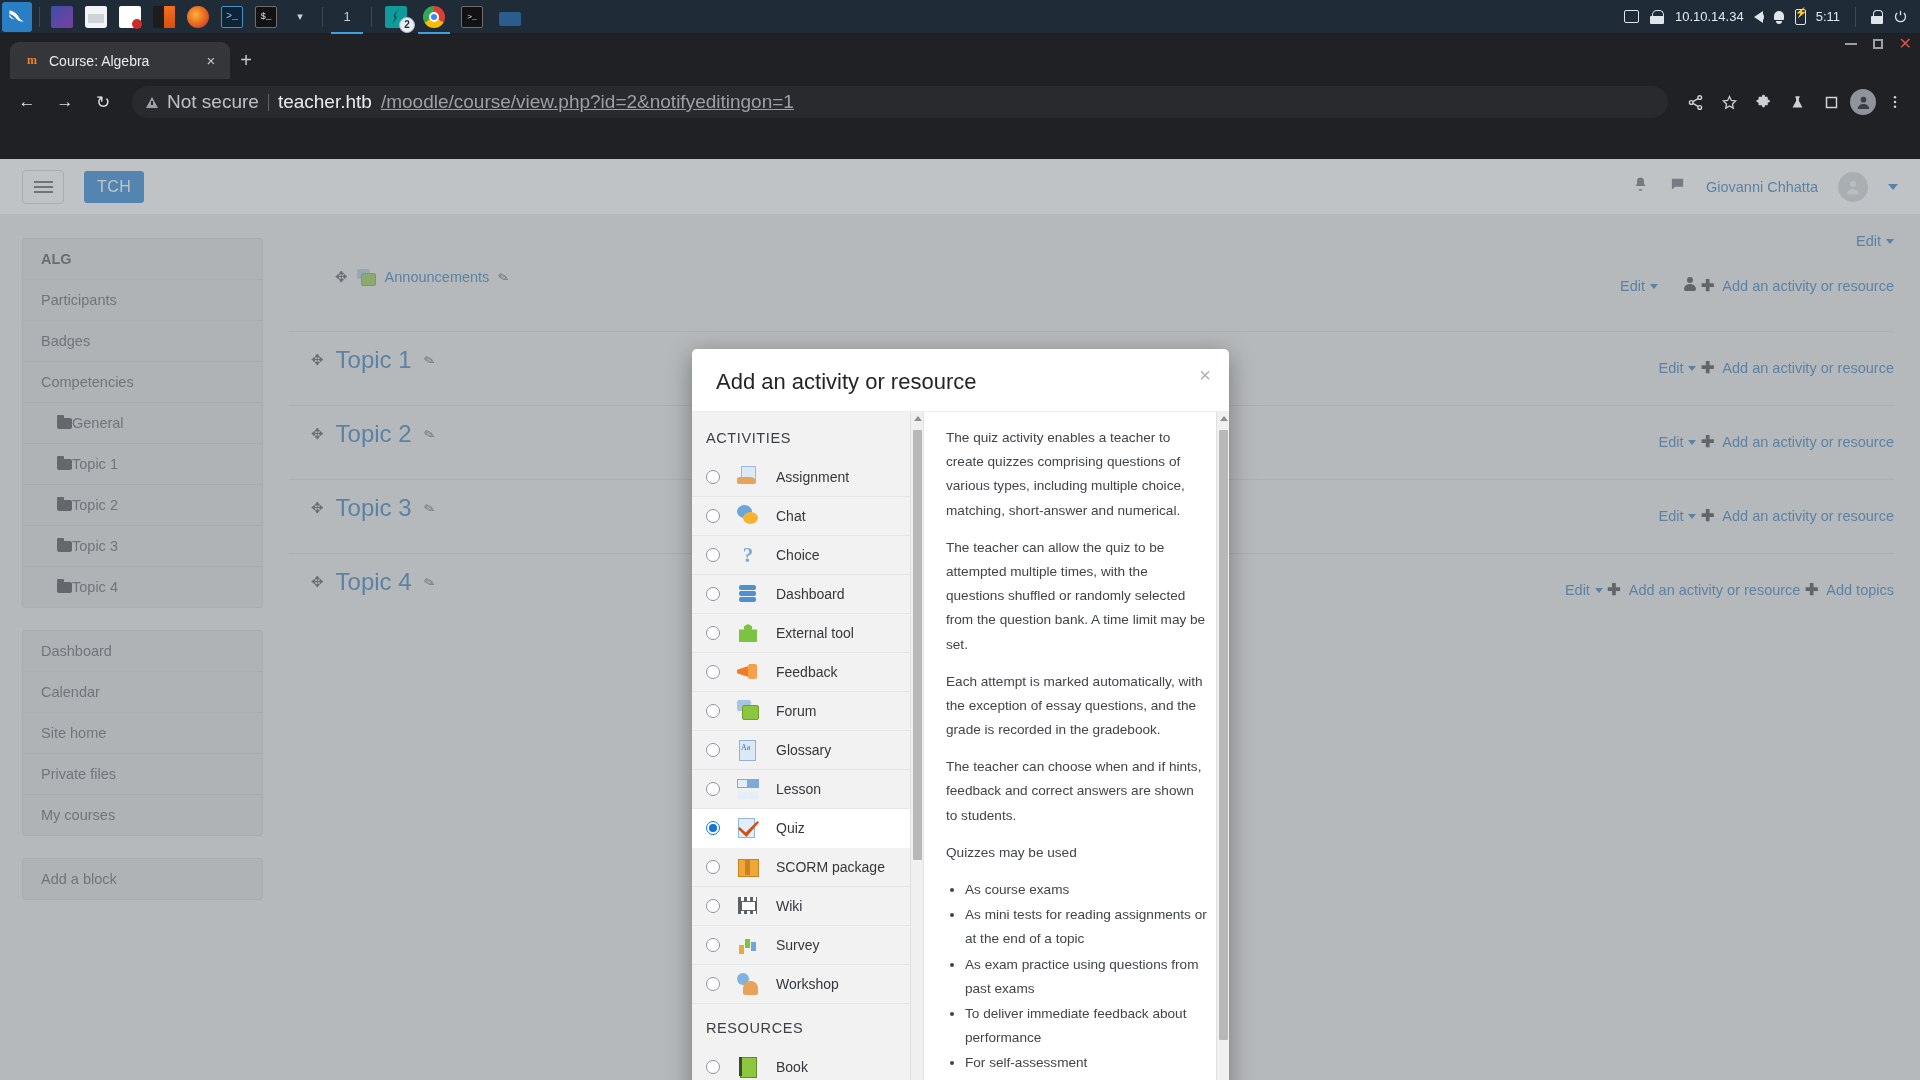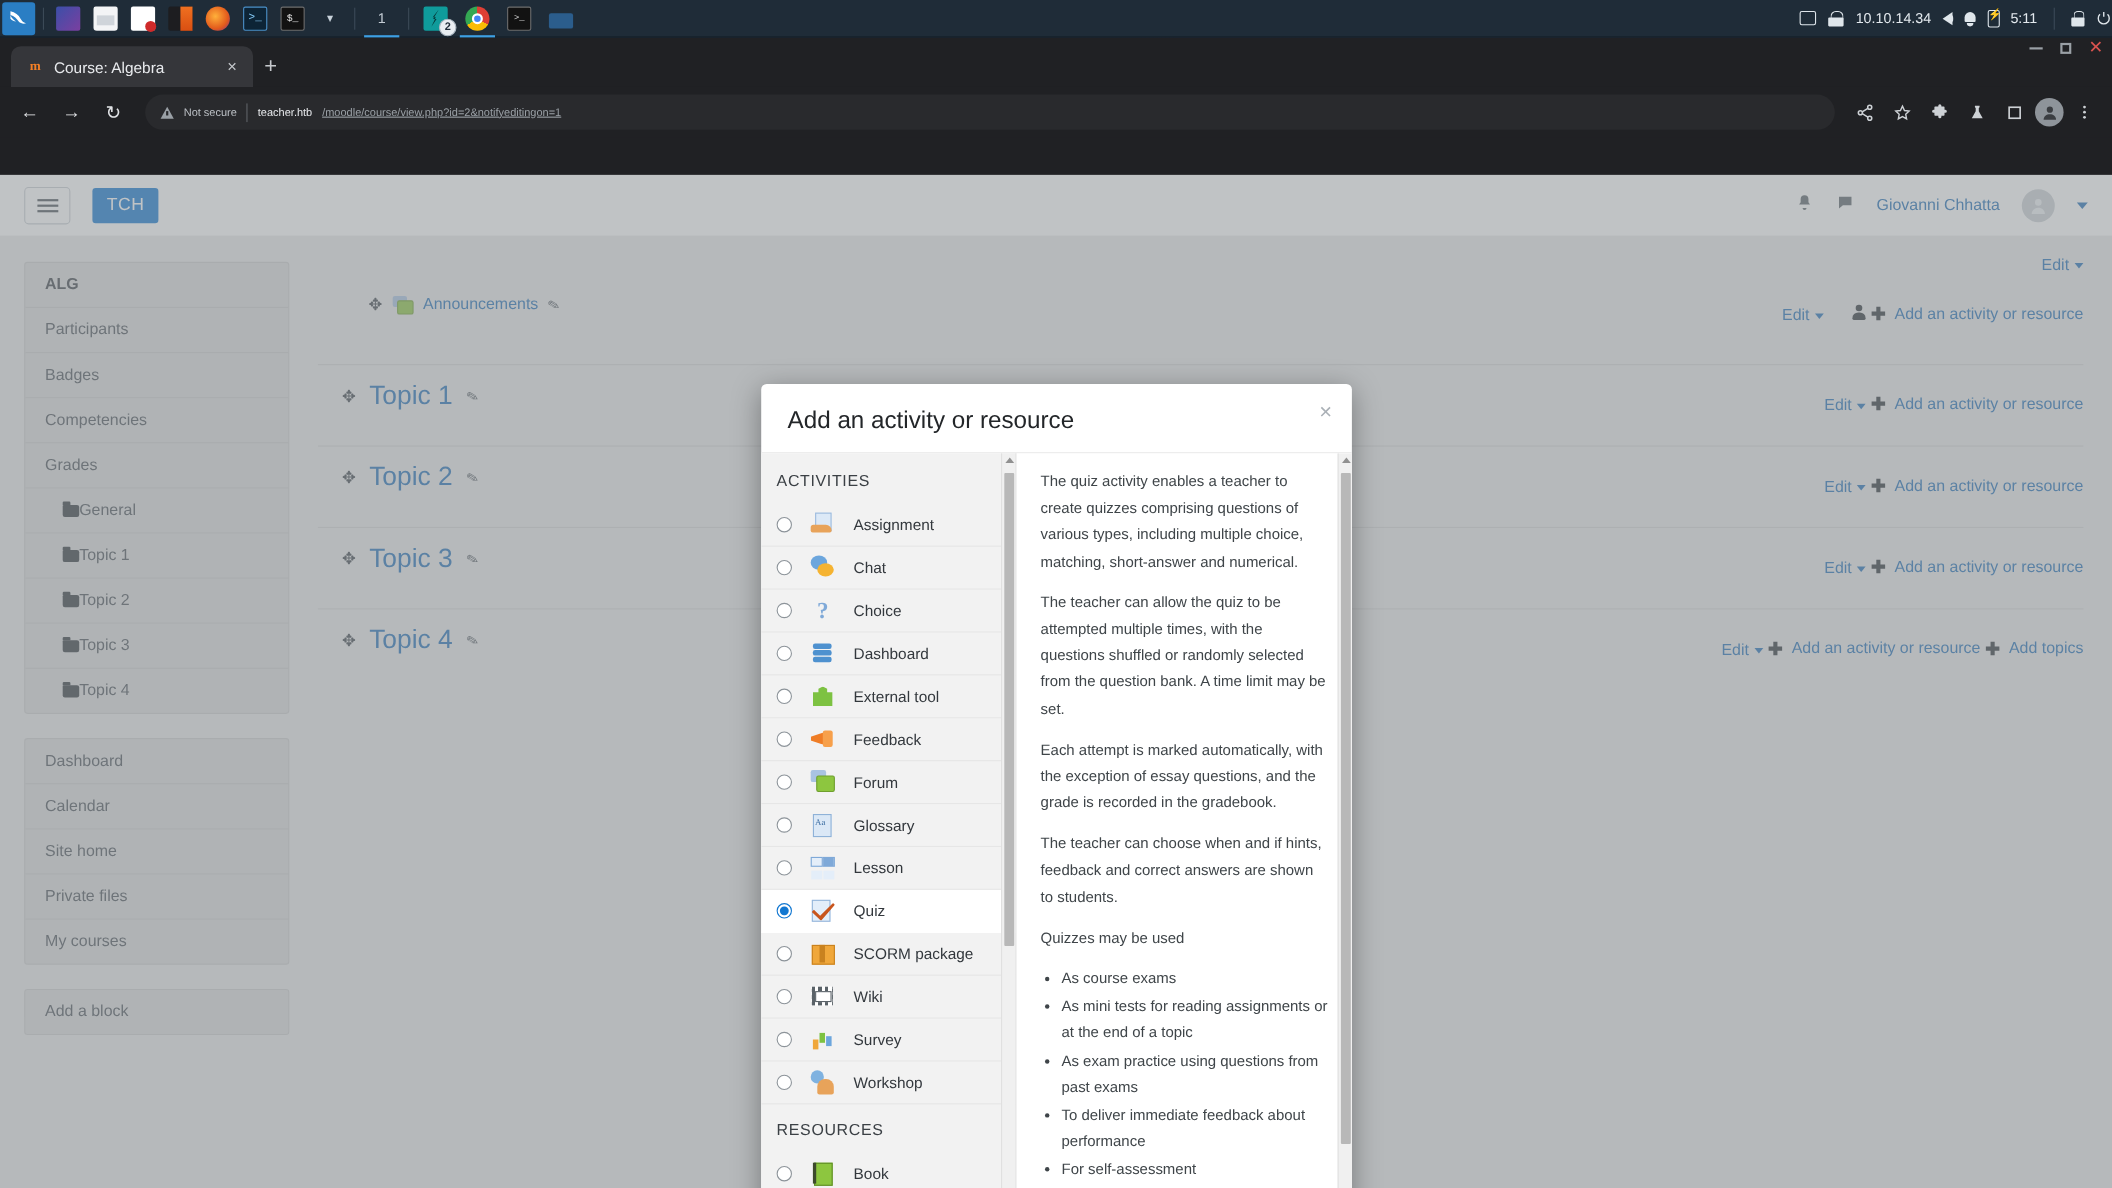--- a/index.html
+++ b/index.html
@@ -39,21 +39,21 @@
   .ic-teal { background:#0f9b9b; }
   .ic-teal:after{content:"";position:absolute;left:7px;top:3px;width:7px;height:16px;background:#063a3a;clip-path:polygon(100% 0,25% 55%,70% 55%,0 100%,60% 45%,20% 45%);}
   .ic-chrome { width:22px;height:22px;border-radius:50%; background:conic-gradient(#de3f35 0 33%,#fbbc04 0 66%,#34a853 0 100%); position:relative; }
   .ic-chrome:after{content:"";position:absolute;inset:6px;border-radius:50%;background:#4285f4;border:2px solid #fff;}
   .ic-blue-folder{ background:#2b5d8c; }
   .badge {
     position:absolute; right:0px; bottom:1px; width:16px; height:16px; border-radius:50%;
     background:#e9eef2; color:#1f2c38; font-size:10px; font-weight:bold;
     display:flex; align-items:center; justify-content:center; border:1px solid #aab6c0;
   }
-  .tb-right { margin-left:auto; display:flex; align-items:center; gap:10px; padding-right:0; color:#e3e9ee; font-size:13px; }
+  .tb-right { margin-left:auto; display:flex; align-items:center; gap:10px; padding-right:12px; color:#e3e9ee; font-size:13px; }
   .tray-ico { display:inline-flex; align-items:center; justify-content:center; }
   .net-ico { width:15px;height:13px;border:1.7px solid #dfe6eb;border-radius:2px; }
   .vpn-ico { width:16px;height:14px; position:relative; }
   .vpn-ico:before{content:"";position:absolute;left:3px;top:0;width:10px;height:7px;border:1.7px solid #dfe6eb;border-bottom:none;border-radius:5px 5px 0 0;}
   .vpn-ico:after{content:"";position:absolute;left:1px;top:6px;width:14px;height:8px;background:#dfe6eb;border-radius:1px;}
   .spk { width:0;height:0;border-top:6px solid transparent;border-bottom:6px solid transparent;border-right:9px solid #dfe6eb;position:relative; }
   .spk:after{content:"";position:absolute;left:2px;top:-4px;width:6px;height:8px;border-right:2px solid #dfe6eb;border-radius:0 6px 6px 0;}
   .bell { width:12px;height:13px;position:relative; }
   .bell:before{content:"";position:absolute;left:1px;top:1px;width:10px;height:9px;background:#dfe6eb;border-radius:5px 5px 1px 1px;}
   .bell:after{content:"";position:absolute;left:3px;bottom:-1px;width:6px;height:3px;background:#dfe6eb;border-radius:0 0 3px 3px;}
@@ -76,21 +76,21 @@
   .tab-new { color:#c6c9cd; font-size:20px; width:32px; height:37px; display:flex;align-items:center;justify-content:center; }
   .win-ctl { position:absolute; right:8px; top:5px; display:flex; align-items:center; gap:16px; }
   .wc-dash{ width:12px;height:2px;background:#9aa0a6; }
   .wc-sq{ width:10px;height:10px;border:2px solid #9aa0a6; }
   .wc-x{ color:#d9534f; font-size:16px; line-height:10px; }
 
   #omnibar { height:46px; display:flex; align-items:center; gap:4px; padding:0 10px; background:#202124; }
   .nav-btn { width:34px;height:34px;border-radius:50%; display:flex;align-items:center;justify-content:center; color:#e0e2e5; font-size:17px; }
   .urlbar {
     flex:1; height:32px; background:#292a2d; border-radius:16px; display:flex; align-items:center;
-    padding:0 14px; gap:9px; color:#9aa0a6; font-size:10px; margin:0 8px;
+    padding:0 14px; gap:9px; color:#9aa0a6; font-size:19px; margin:0 8px;
   }
   .warn-tri { width:0;height:0;border-left:6px solid transparent;border-right:6px solid transparent;border-bottom:11px solid #9aa0a6; position:relative; }
   .warn-tri:after{content:"";position:absolute;left:-1px;top:4px;width:2px;height:4px;background:#292a2d;}
   .notsecure { color:#bdc1c6; }
   .url-div { width:1px; height:17px; background:#5f6368; }
   .url-host { color:#e8eaed; }
   .url-path { color:#9aa0a6;text-decoration:underline; }
   .tool-ico { width:30px;height:30px;display:flex;align-items:center;justify-content:center;color:#cdd1d5; }
   .avatar-btn { width:26px;height:26px;border-radius:50%;background:#8e949a;display:flex;align-items:center;justify-content:center;color:#2b2d30;font-size:14px; }
 
@@ -309,21 +309,20 @@
     </div>
 
     <div id="pbody">
 
       <div id="sidebar">
         <div class="blk">
           <div class="blk-row head">ALG</div>
           <div class="blk-row">Participants</div>
           <div class="blk-row">Badges</div>
           <div class="blk-row">Competencies</div>
-          <div class="blk-row">Grades</div>
           <div class="blk-row indent">
             <span class="fld"></span>
             <span>General</span>
           </div>
           <div class="blk-row indent">
             <span class="fld"></span>
             <span>Topic 1</span>
           </div>
           <div class="blk-row indent">
             <span class="fld"></span>

